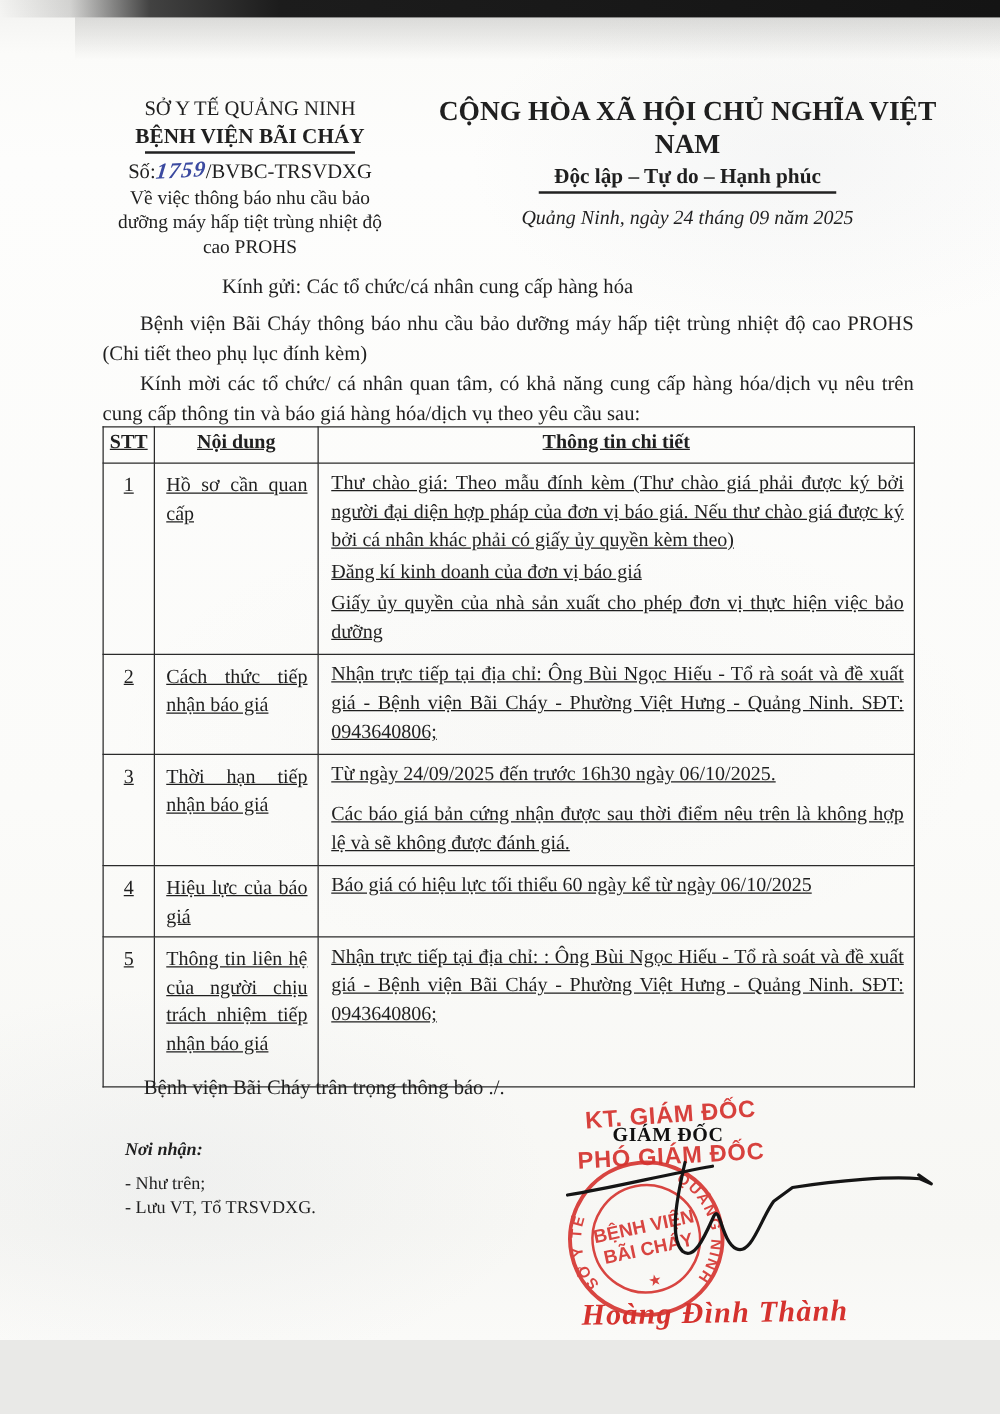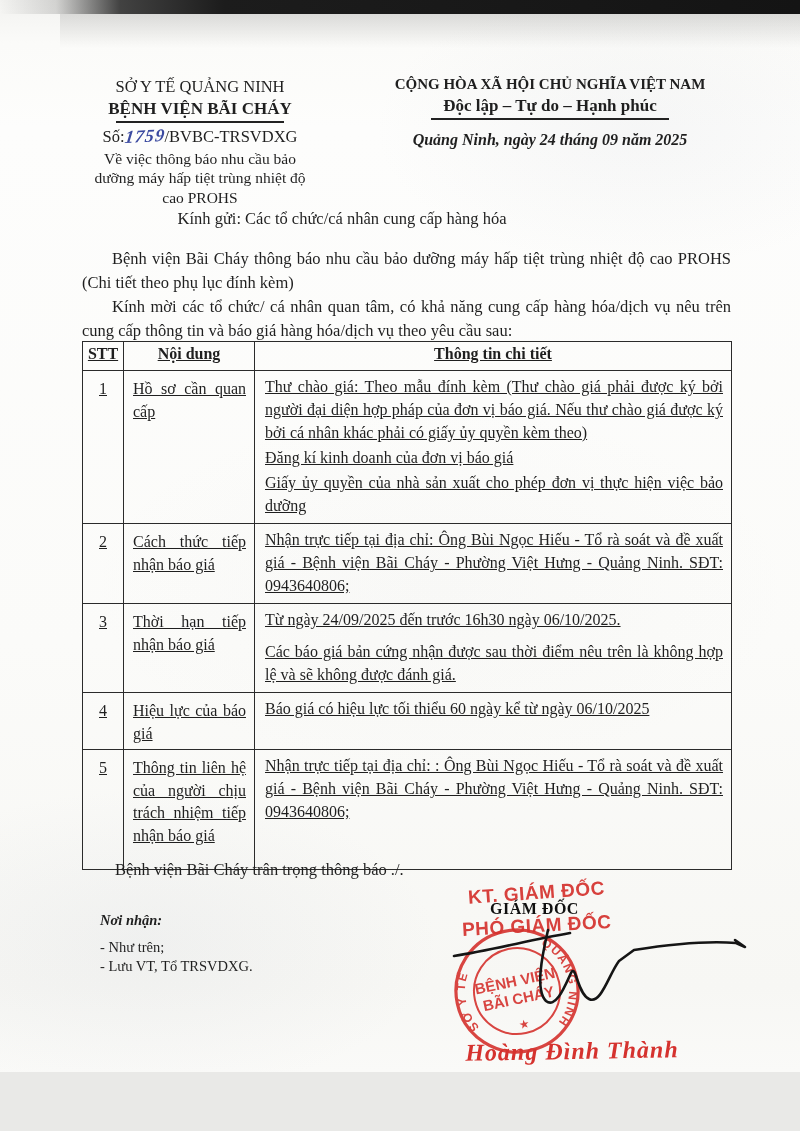--- a/index.html
+++ b/index.html
@@ -18,25 +18,25 @@
 
   .hleft{position:absolute;left:64px;top:76px;width:272px;text-align:center;font-size:16.5px;line-height:21px;}
   .hleft .org{font-size:16.5px;}
   .hleft .hosp{font-weight:bold;font-size:17px;margin-top:1px;}
   .hr-c{height:1.6px;background:#222;margin:2px auto 0;}
   .num-line{margin-top:3px;font-size:16.5px;}
   .hand{color:#3b4aa0;font-style:italic;font-weight:bold;display:inline-block;transform:skewX(-10deg) rotate(-3deg);font-size:18px;letter-spacing:1px;}
   .subject{margin-top:2px;font-size:15.5px;line-height:19.5px;width:232px;margin-left:auto;margin-right:auto;}
 
   .hright{position:absolute;left:330px;top:76px;width:440px;text-align:center;}
-  .hright .nat1{font-weight:bold;font-size:15px;}
+  .hright .nat1{font-weight:bold;font-size:22px;}
   .hright .nat2{font-weight:bold;font-size:17px;margin-top:3px;}
-  .dateline{font-style:italic;font-size:16px;margin-top:11px;font-weight:bold;}
+  .dateline{font-style:italic;font-size:16px;margin-top:11px;}
 
-  .salutation{position:absolute;left:82px;top:209px;width:520px;text-align:center;font-size:16.5px;}
+  .salutation{position:absolute;left:82px;top:219px;width:520px;text-align:center;font-size:16.5px;}
   .para{position:absolute;left:82px;width:649px;font-size:16.5px;line-height:23.5px;text-align:justify;}
   .p1{top:247px;text-indent:30px;}
   .p2{top:295px;text-indent:30px;}
 
   table.doc-table{position:absolute;left:82px;top:341px;width:649px;border-collapse:collapse;table-layout:fixed;font-size:16px;}
   .doc-table col.c-stt{width:41px;} .doc-table col.c-noidung{width:131px;} .doc-table col.c-detail{width:477px;}
   .doc-table th,.doc-table td{border:1.6px solid #2b2b2b;vertical-align:top;text-decoration:underline;}
   .doc-table th{font-size:16px;font-weight:bold;text-align:center;padding:3px 2px;height:22px;}
   .doc-table td.stt{text-align:center;padding-top:9px;}
   .doc-table td.label{padding:7px 8px 4px 9px;text-align:justify;line-height:22.5px;}

